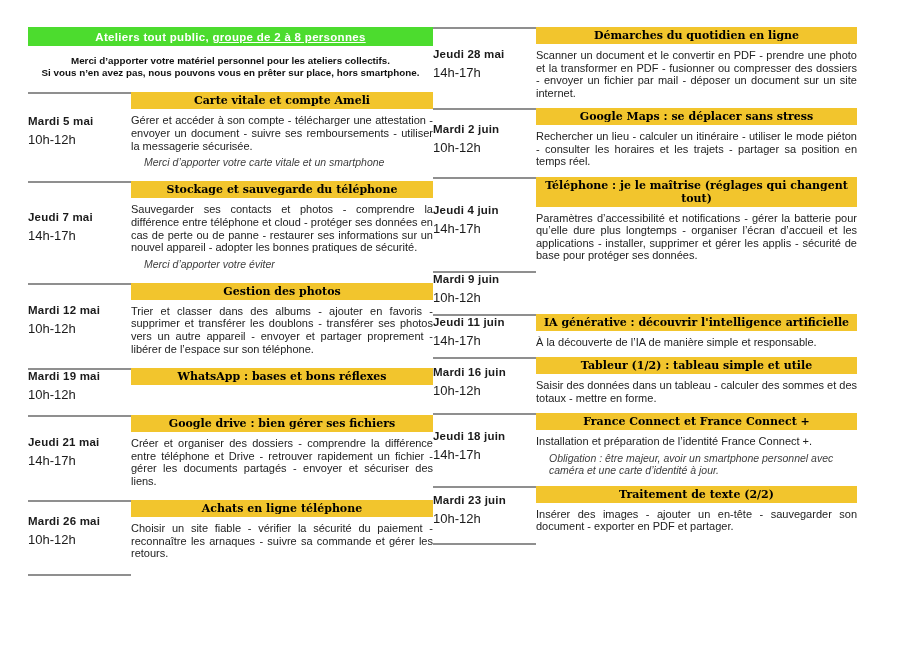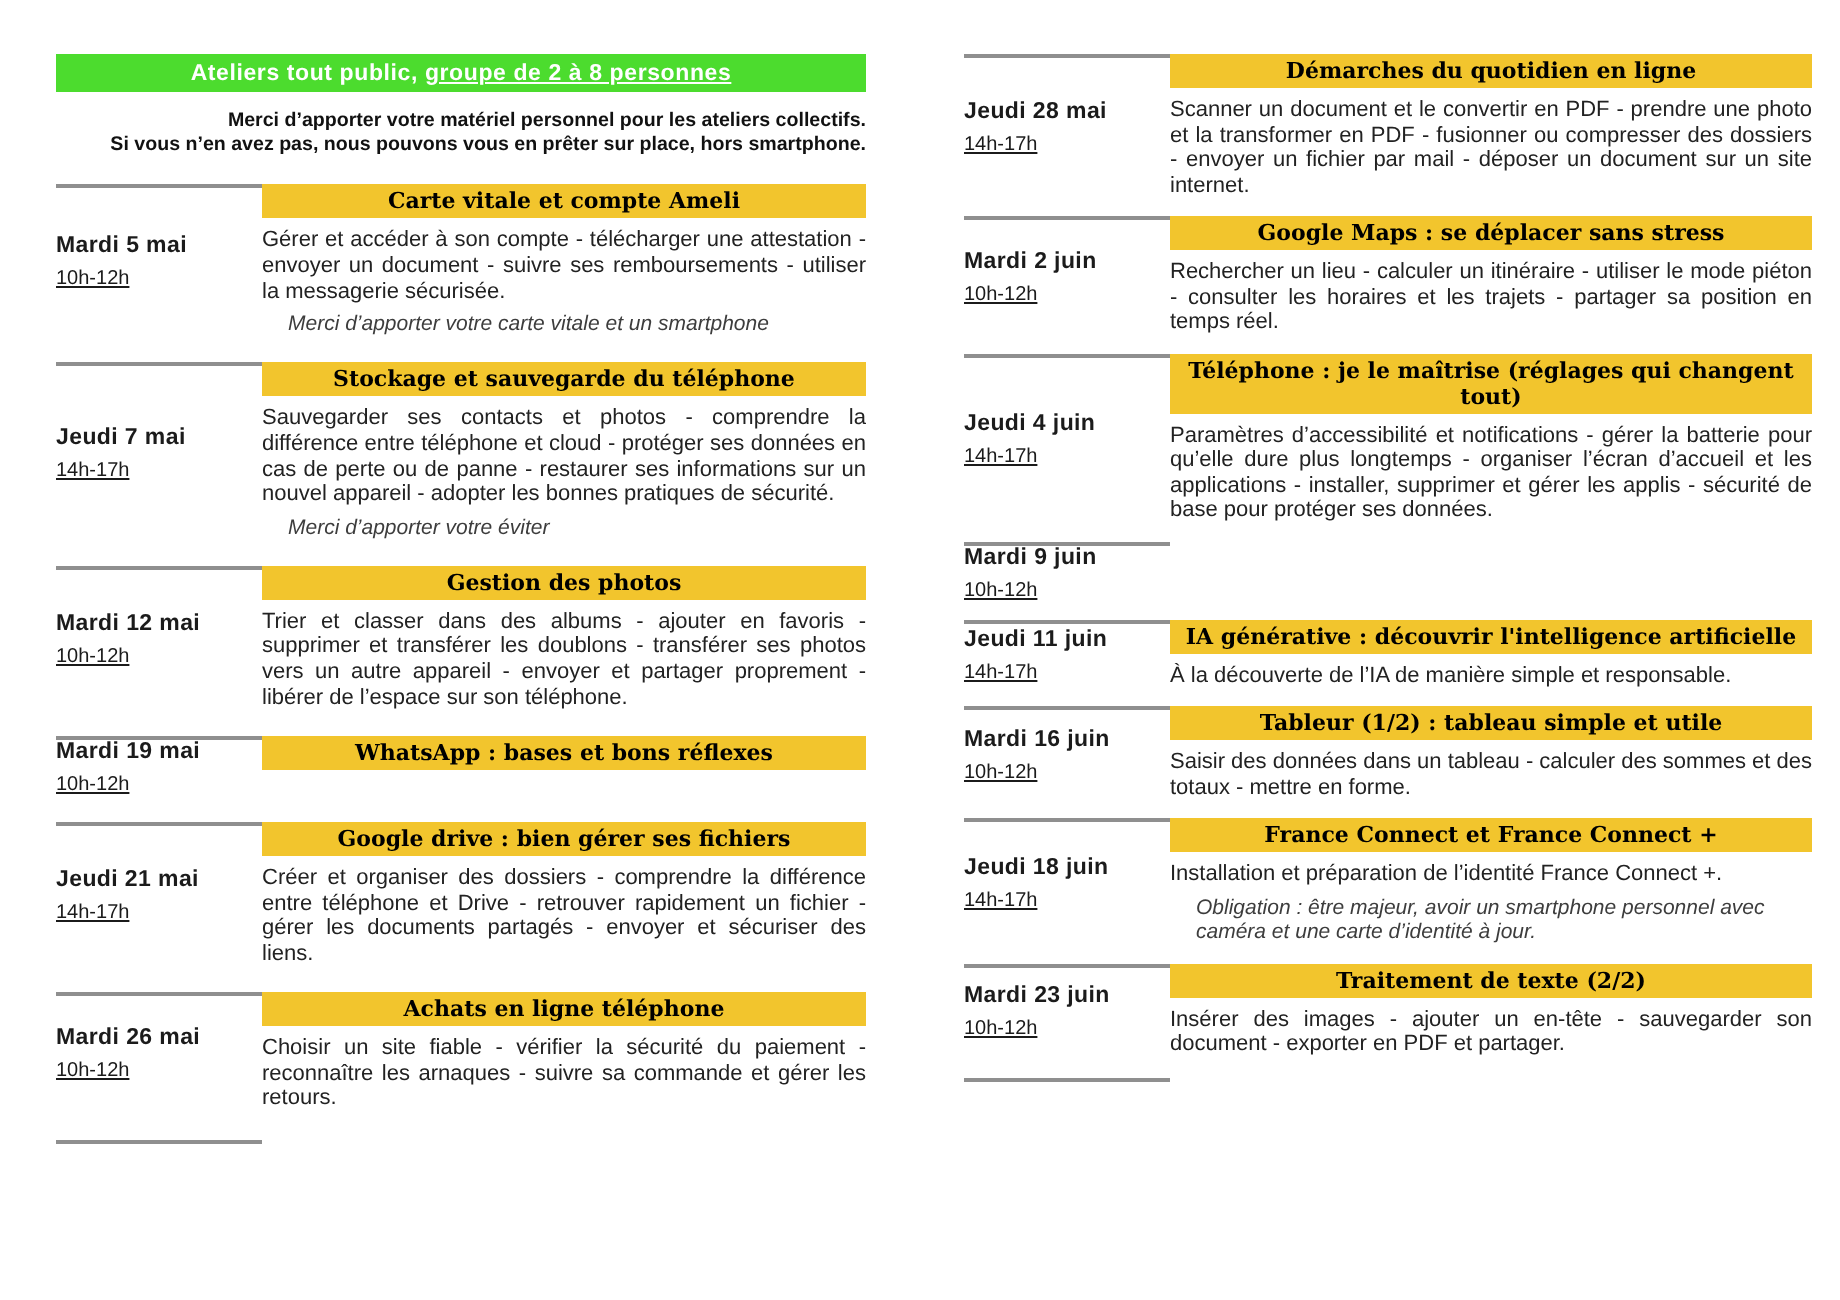--- a/index.html
+++ b/index.html
@@ -9,57 +9,57 @@
   }
   * { box-sizing: border-box; }
   html, body { margin: 0; padding: 0; }
   body {
     width: 920px; height: 650px;
     background: #ffffff;
     font-family: "Liberation Sans", sans-serif;
     color: #1b1b1b;
     overflow: hidden;
   }
-  .page { display: flex; padding: 27px 14px 0 28px; gap: 49px; }
+  .page { display: flex; padding: 27px 14px 0 28px; }
   .col { display: flex; flex-direction: column; }
   .col-left  { width: 405px; flex: none; }
   .col-right { width: 424px; flex: none; }
 
   .banner {
     background: var(--banner-green);
     color: #ffffff;
     font-weight: bold;
     font-size: 11.5px;
     letter-spacing: 0.3px;
     text-align: center;
     padding: 4px 0 3px;
     margin-bottom: 9px;
   }
   .banner .u { text-decoration: underline; }
 
   .intro {
-    text-align: right;
+    text-align: center;
     font-weight: bold;
     font-size: 9.8px;
     line-height: 1.25;
     margin: 0 0 13px 0;
     color: #111;
   }
 
   .session { margin-bottom: 13px; }
   .col-right .session { margin-bottom: 9px; }
   .session-row { display: flex; }
   .date-col {
     width: 103px; flex: none;
     border-top: 2px solid var(--divider-gray);
     display: flex; flex-direction: column; justify-content: center;
     padding-right: 6px;
   }
   .date { font-weight: bold; font-size: 11.5px; letter-spacing: 0.2px; }
-  .time { font-size: 10px; margin-top: 5px; text-decoration: underline; }
+  .time { font-size: 13px; margin-top: 5px; }
   .content-col { flex: 1; min-width: 0; }
   .title-bar {
     background: var(--title-yellow);
     font-family: "DejaVu Serif", serif;
     font-weight: bold;
     font-size: 11px;
     color: #000;
     text-align: center;
     padding: 2px 2px 2px;
   }

